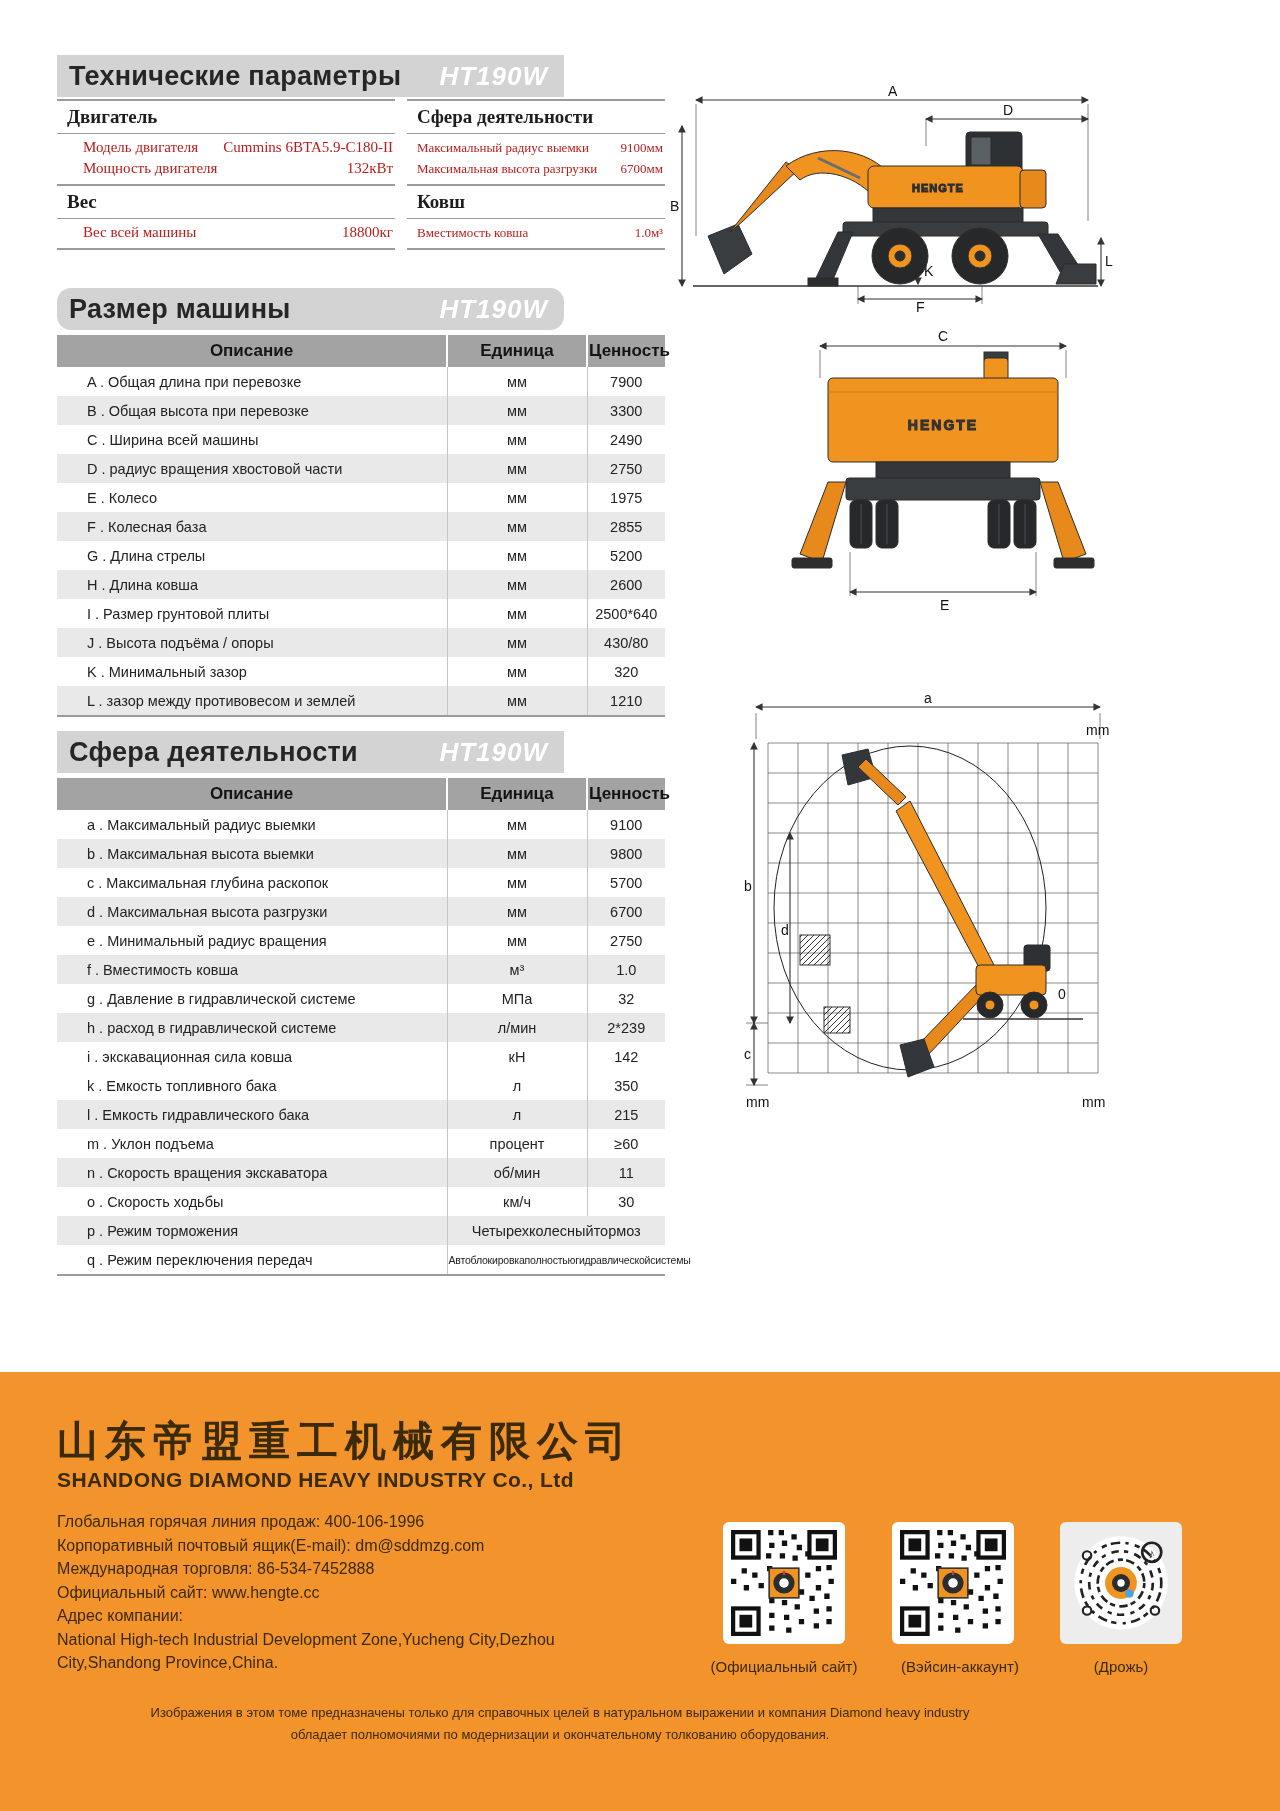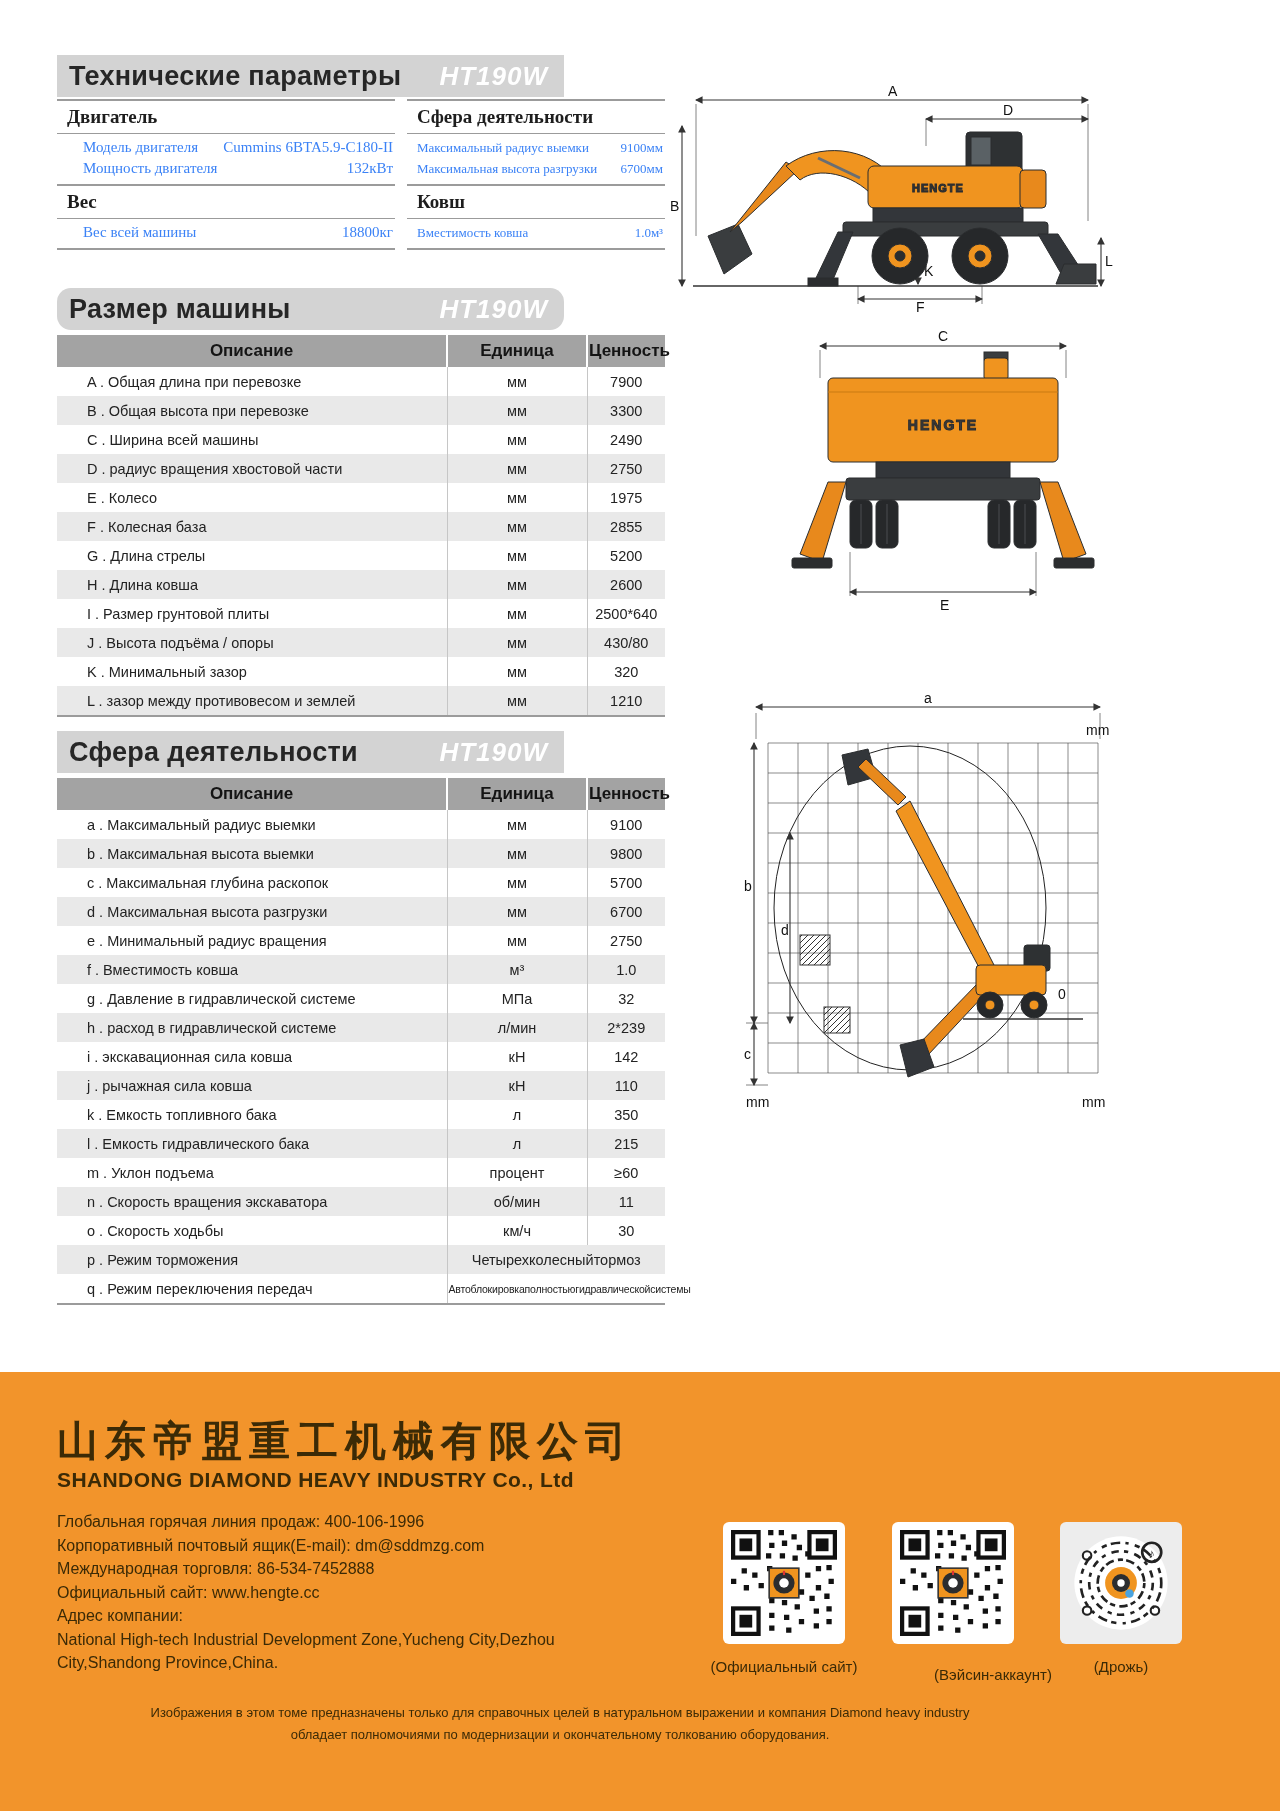--- a/index.html
+++ b/index.html
@@ -16,21 +16,21 @@
   
   .topcols{position:absolute;left:57px;top:99px;width:608px;display:flex;gap:12px;}
   .topcol-left{width:338px;}
   .topcol-right{width:258px;}
   .subblock{border-top:2px solid #9b9b9b;font-family:Liberation Serif, serif;}
   .subblock .sub-title{margin:0;font-size:19px;font-weight:bold;color:#1d1d1d;
        padding:5px 0 5px 10px;border-bottom:1.5px solid #9b9b9b;}
   .subblock .kv-rows{padding:3px 0 5px;}
   .subblock:last-child .kv-rows{border-bottom:2px solid #9b9b9b;}
   .kv{display:flex;justify-content:space-between;align-items:baseline;
-      padding:2px 2px 2px 26px;font-size:15px;color:#3b82f6;}
+      padding:2px 2px 2px 26px;font-size:15px;color:#b91c1c;}
   .topcol-right .kv{padding-left:10px;font-size:13px;line-height:17px;}
 
   
   table.spec{border-collapse:collapse;width:608px;table-layout:fixed;}
   table.spec thead th{background:#a3a3a3;height:30px;font-size:17px;font-weight:bold;color:#141414;}
   table.spec thead th + th{border-left:2px solid #ffffff;}
   table.spec tbody td{height:27px;font-size:14.5px;color:#232323;background:#ffffff;
       white-space:nowrap;overflow:visible;}
   table.spec tbody tr.alt td{background:#e9e9e9;}
   table.spec tbody tr:last-child td{border-bottom:2px solid #9b9b9b;}
@@ -55,21 +55,21 @@
   .footer{position:absolute;left:0;top:1372px;width:1280px;height:439px;background:#f2942b;}
   .cn-name{position:absolute;left:57px;top:1414px;font-size:41px;font-weight:bold;
       color:#3b2a06;letter-spacing:7px;}
   .en-name{position:absolute;left:57px;top:1468px;font-size:21px;font-weight:bold;
       color:#3b2a06;letter-spacing:.4px;}
   .contacts{position:absolute;left:57px;top:1510px;font-size:16px;line-height:23.5px;color:#3b2a06;}
   .qr-tile{position:absolute;top:1522px;width:122px;height:122px;background:#ffffff;border-radius:6px;
       display:flex;align-items:center;justify-content:center;}
   .qr-1{left:723px;} .qr-2{left:892px;} .qr-3{left:1060px;background:#ededed;}
   .qr-cap{position:absolute;top:1658px;width:180px;text-align:center;font-size:15px;color:#3b2a06;}
-  .cap-1{left:694px;} .cap-2{left:903px;margin-top:8px;} .cap-3{left:1031px;}
+  .cap-1{left:694px;} .cap-2{left:870px;} .cap-3{left:1031px;}
   .disclaimer{position:absolute;left:0;top:1702px;width:1120px;text-align:center;
       font-size:13px;line-height:22px;color:#3b2a06;}
   .hiddefs{position:absolute;width:0;height:0;overflow:hidden;}
 </style>
 </head>
 <body>
 
 <svg class="hiddefs" aria-hidden="true">
   <defs>
     <marker id="ah" viewBox="0 0 10 10" refX="8.5" refY="5" markerWidth="7" markerHeight="7" orient="auto-start-reverse">
@@ -316,25 +316,20 @@
           <td class="c-unit">л/мин</td>
           <td class="c-val">2*239</td>
         </tr>
 
         <tr>
           <td class="c-desc">i . экскавационная сила ковша</td>
           <td class="c-unit">кН</td>
           <td class="c-val">142</td>
         </tr>
 
-        <tr class="alt">
-          <td class="c-desc">j . рычажная сила ковша</td>
-          <td class="c-unit">кН</td>
-          <td class="c-val">110</td>
-        </tr>
 
         <tr>
           <td class="c-desc">k . Емкость топливного бака</td>
           <td class="c-unit">л</td>
           <td class="c-val">350</td>
         </tr>
 
         <tr class="alt">
           <td class="c-desc">l . Емкость гидравлического бака</td>
           <td class="c-unit">л</td>

